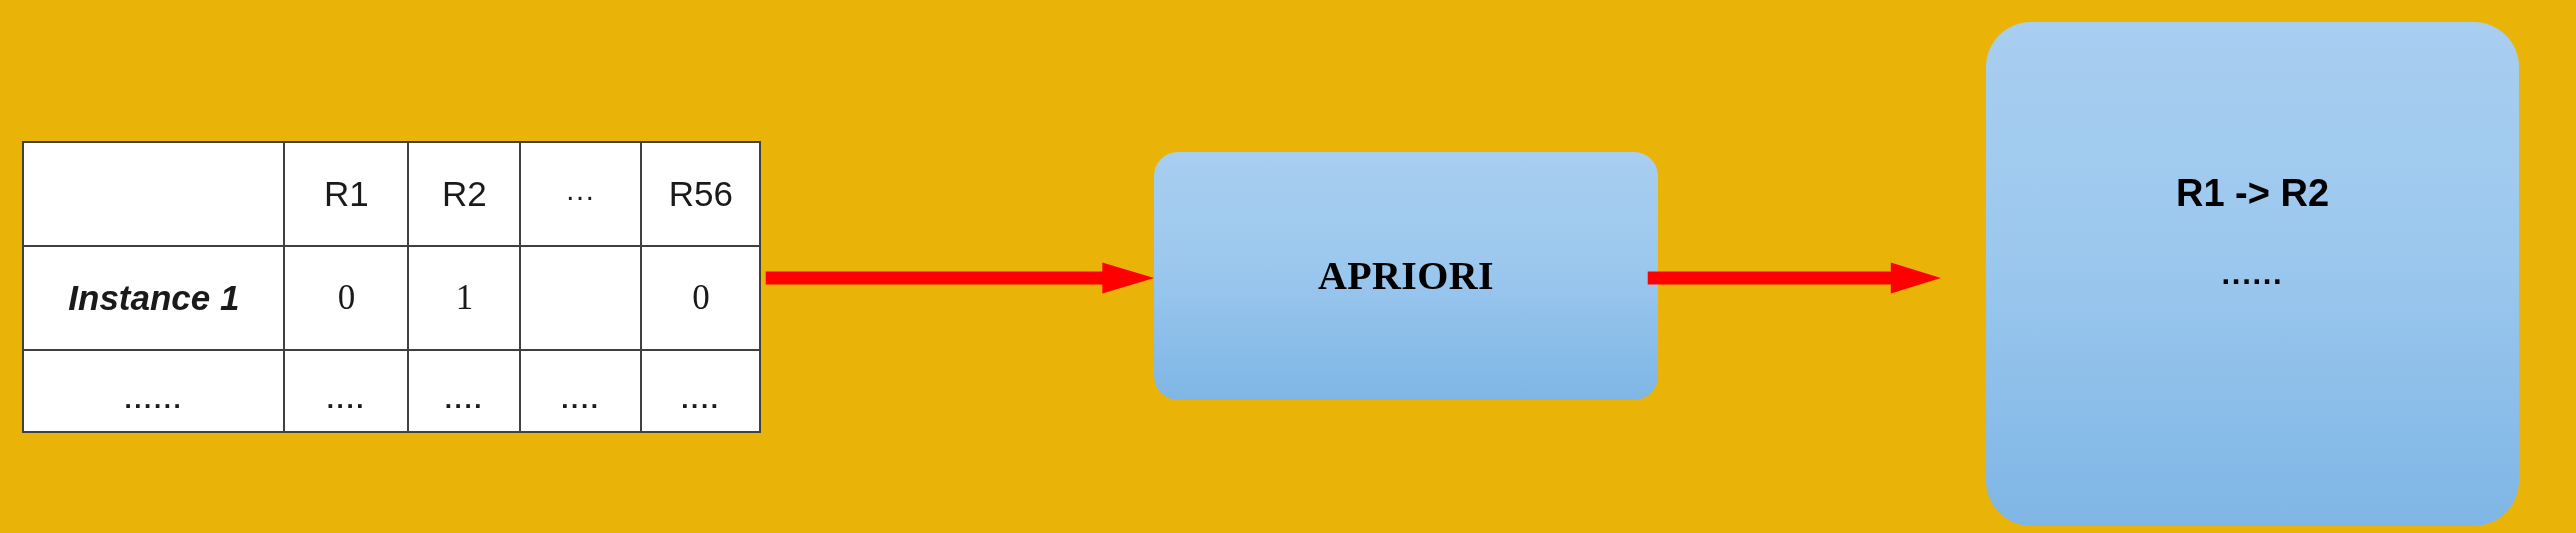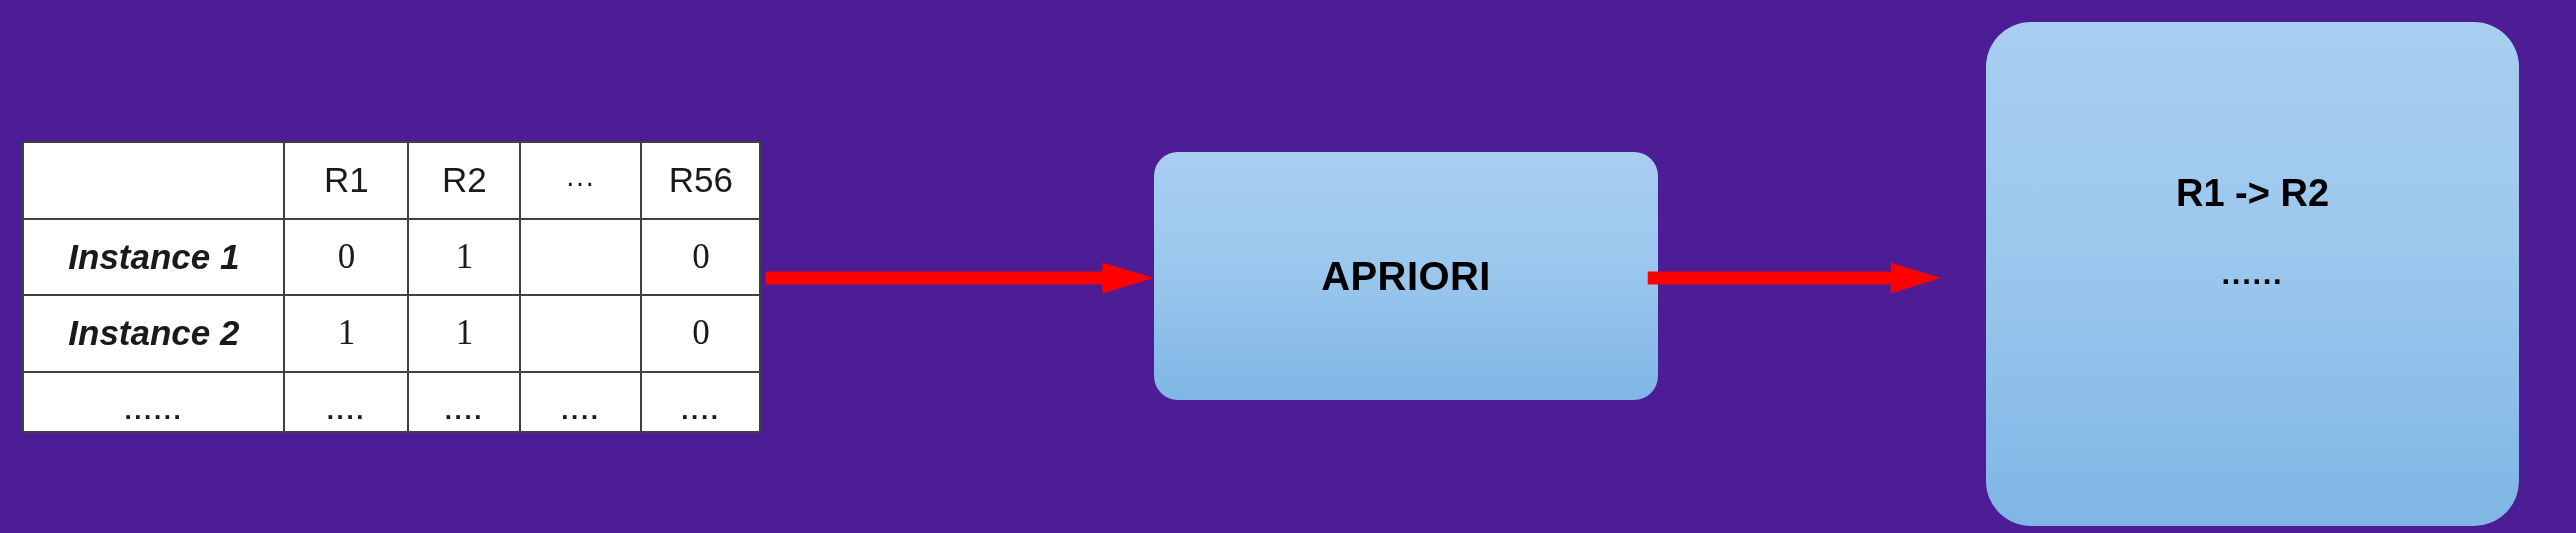--- a/index.html
+++ b/index.html
@@ -7,21 +7,21 @@
     padding: 0;
     background: #ffffff;
   }
   body {
     font-family: "Liberation Sans", sans-serif;
   }
   #canvas {
     position: relative;
     width: 2576px;
     height: 533px;
-    background: #4c1d95;
+    background: #eab308;
     overflow: hidden;
   }
 
   
   #matrix-table-wrap {
     position: absolute;
     left: 22.4px;
     top: 141px;
     width: 737px;
     height: 292px;
@@ -96,21 +96,21 @@
     color: #000000;
   }
   #apriori-box {
     left: 1154px;
     top: 152px;
     width: 504px;
     height: 248px;
     border-radius: 24px;
   }
   #apriori-box .line {
-    font-family: Liberation Sans, sans-serif;
+    font-family: Liberation Serif, serif;
     font-weight: 700;
     font-size: 40px;
     line-height: 1.35;
     letter-spacing: 0.4px;
     text-align: center;
   }
   #metarules-box {
     left: 1986px;
     top: 22.4px;
     width: 533px;
@@ -187,27 +187,20 @@
         </tr>
 
         <tr>
           <td><span class="row-label">Instance 1</span></td>
           <td><span class="cell-val">0</span></td>
           <td><span class="cell-val">1</span></td>
           <td><span class="cell-val"></span></td>
           <td><span class="cell-val">0</span></td>
         </tr>
 
-        <tr>
-          <td><span class="row-label">Instance 2</span></td>
-          <td><span class="cell-val">1</span></td>
-          <td><span class="cell-val">1</span></td>
-          <td><span class="cell-val"></span></td>
-          <td><span class="cell-val">0</span></td>
-        </tr>
 
         <tr>
           <td><span class="cell-dots">......</span></td>
           <td><span class="cell-dots">....</span></td>
           <td><span class="cell-dots">....</span></td>
           <td><span class="cell-dots">....</span></td>
           <td><span class="cell-dots">....</span></td>
         </tr>
 
       </tbody>

